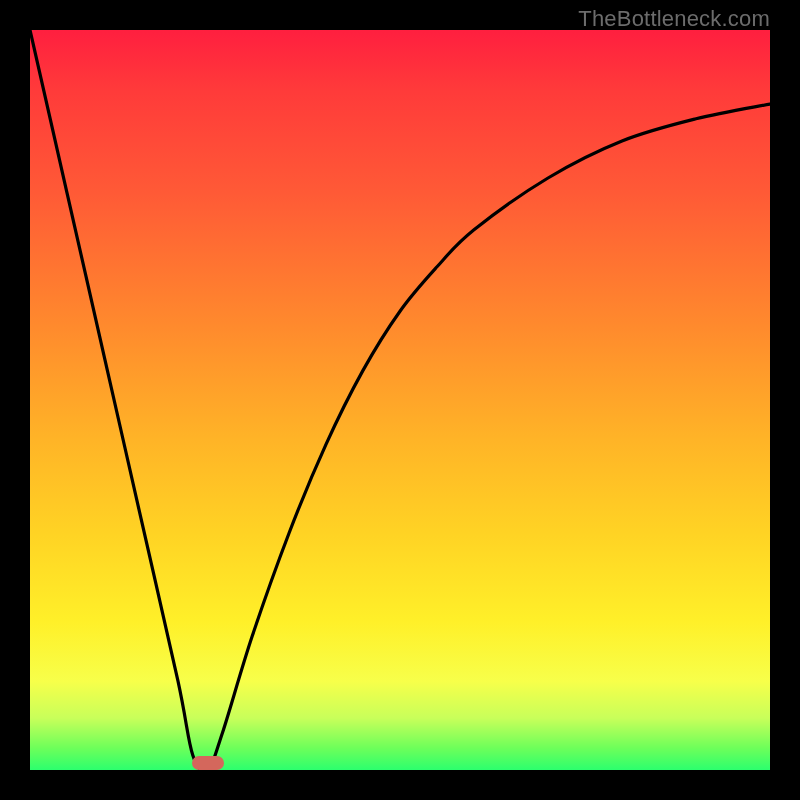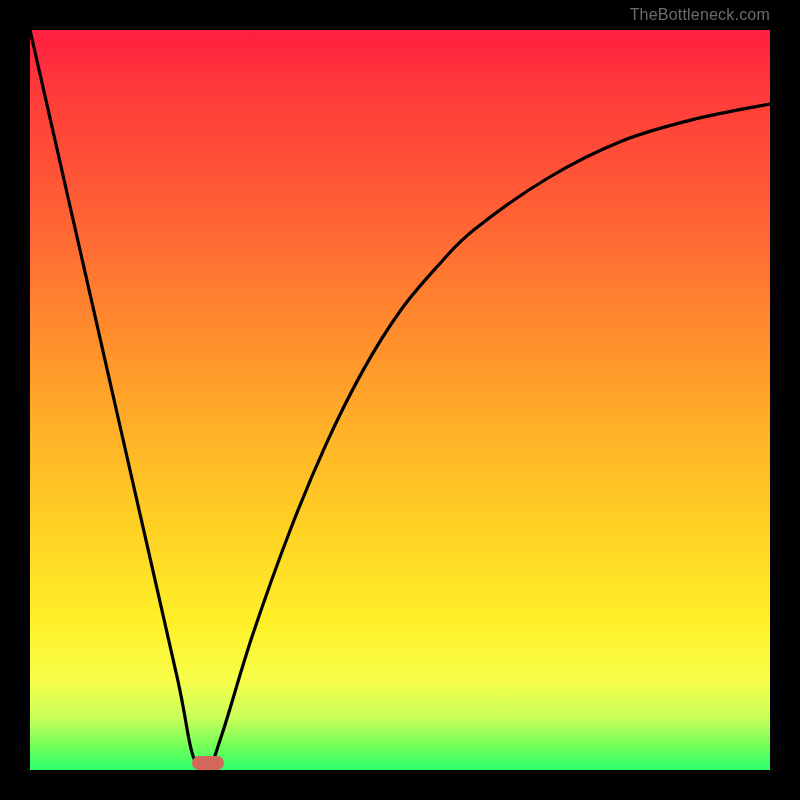--- a/index.html
+++ b/index.html
@@ -52,21 +52,21 @@
     border-radius: 7px;
     background: #d4675c;
     bottom: 0px;
     transform: translateX(-50%);
   }
   .watermark {
     position: absolute;
     top: 6px;
     right: 30px;
     color: #6c6c6c;
-    font-size: 16px;
+    font-size: 22px;
     letter-spacing: 0.2px;
     font-weight: 500;
   }
 </style>
 </head>
 <body>
 
 <div class="outer">
 
   <div class="plot">

